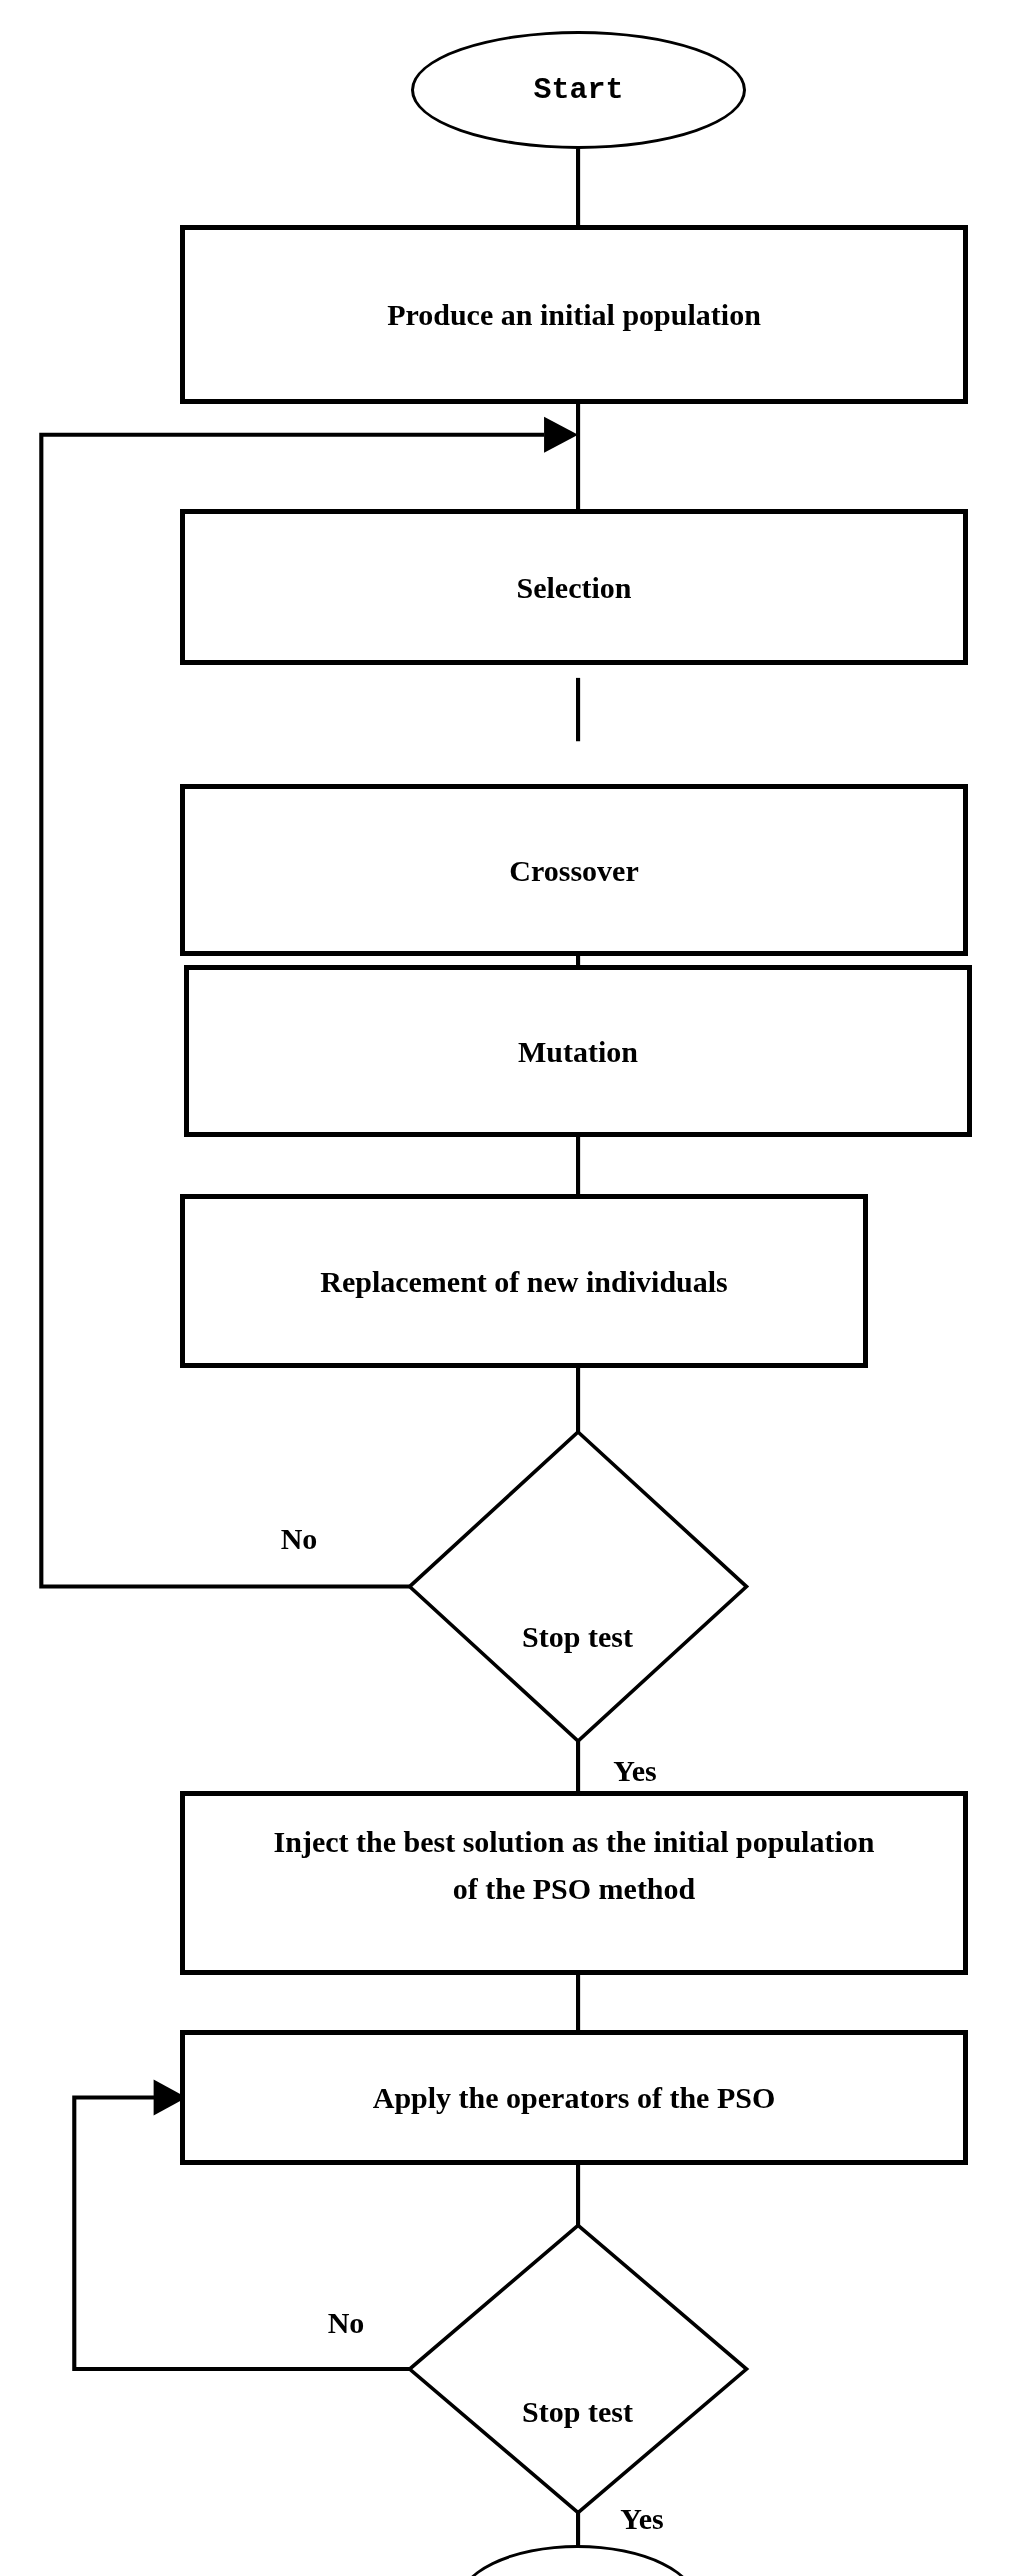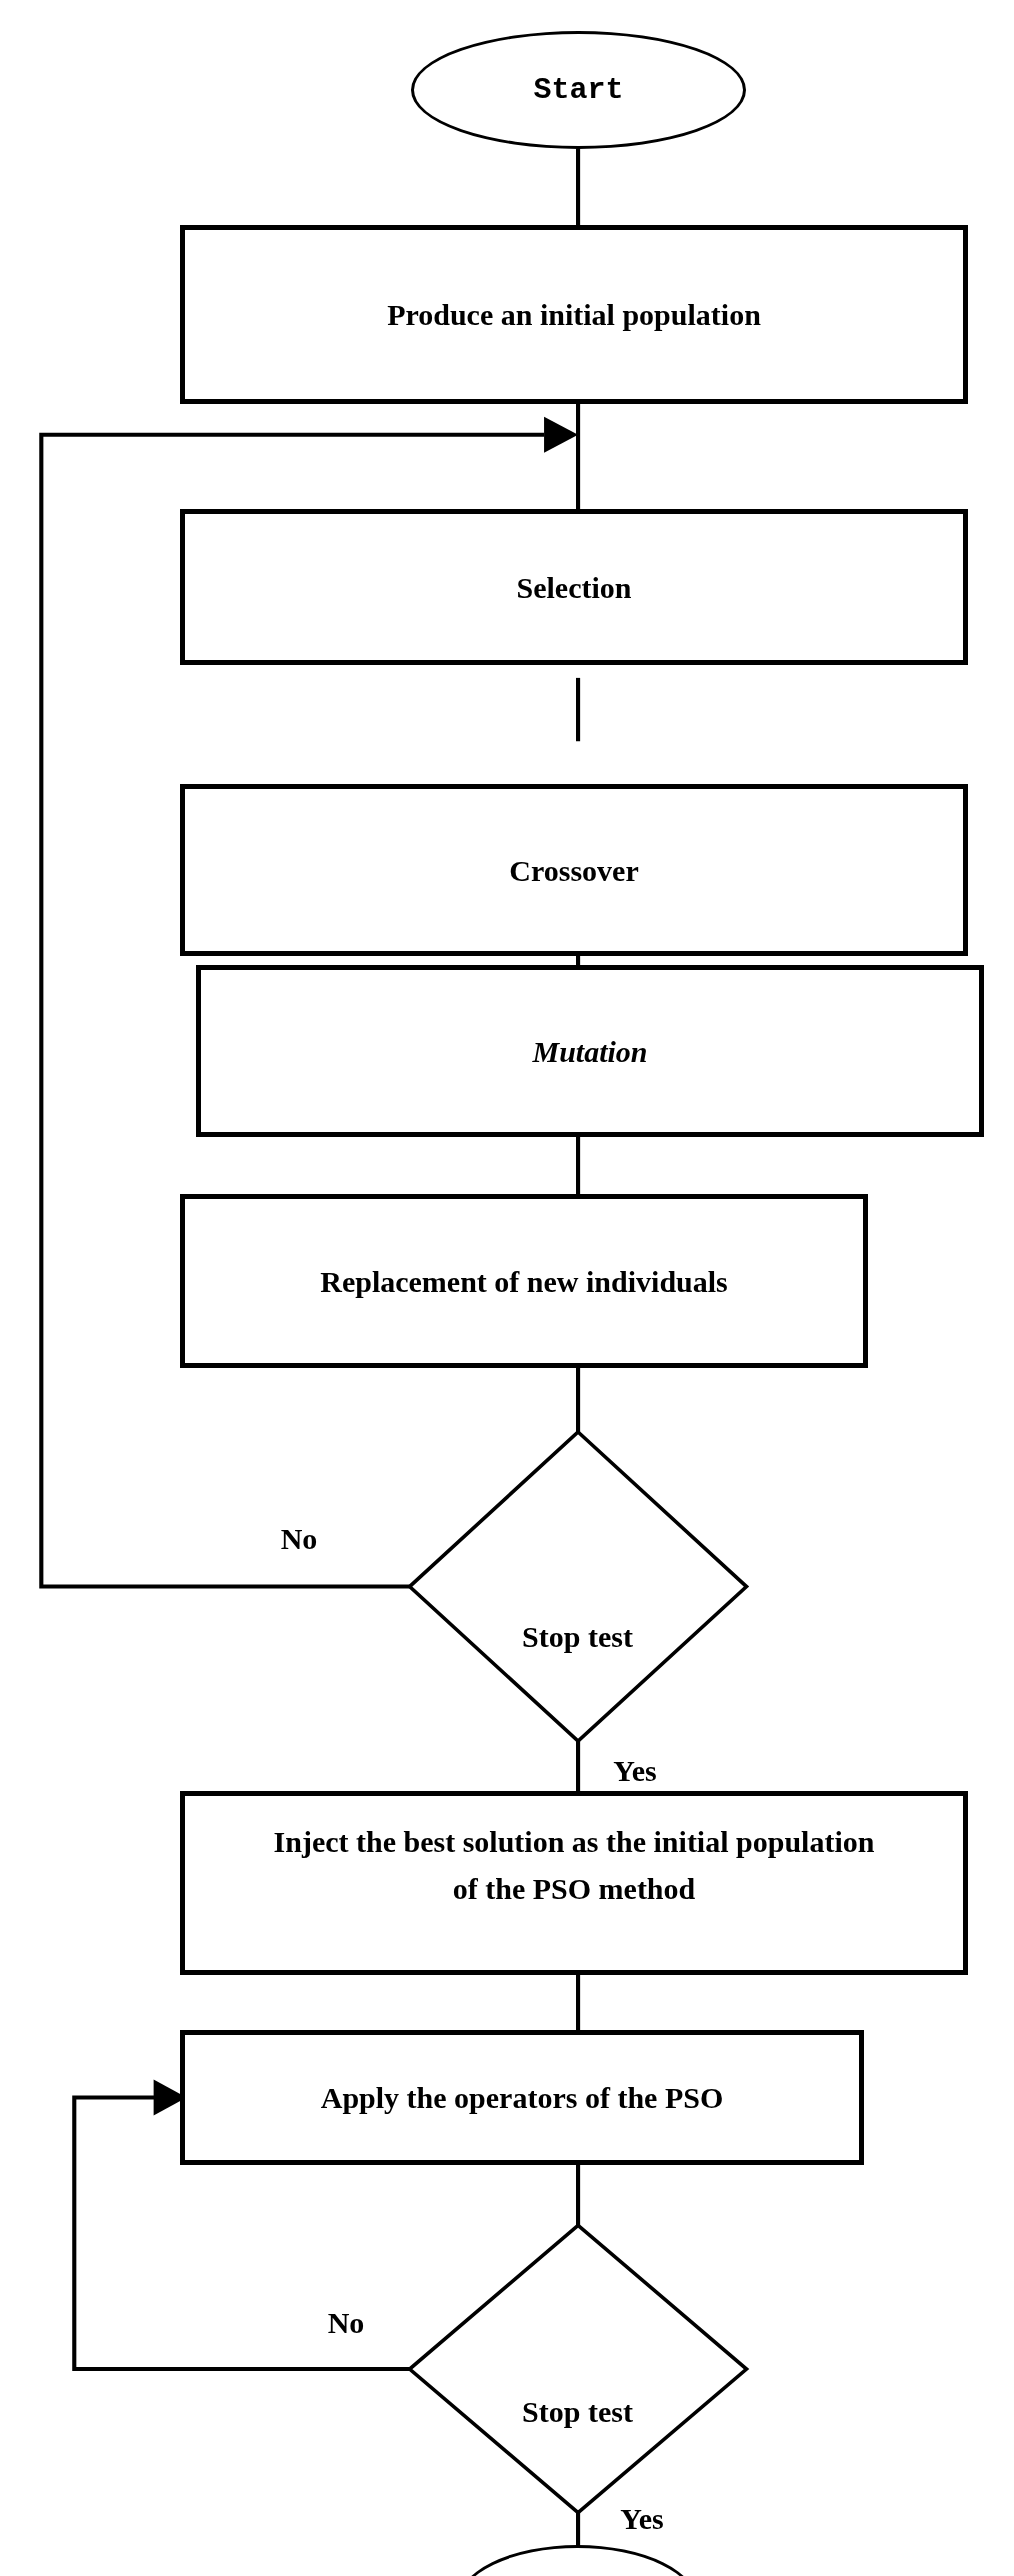--- a/index.html
+++ b/index.html
@@ -95,38 +95,38 @@
   </div>
 
   <div class="node rect" style="left:180px; top:509px; width:788px; height:156px;">
     <span>Selection</span>
   </div>
 
   <div class="node rect" style="left:180px; top:736px; width:788px; height:172px;margin-top:48px;">
     <span>Crossover</span>
   </div>
 
-  <div class="node rect" style="left:196px; top:965px; width:788px; height:172px;font-style:italic;">
+  <div class="node rect" style="left:184px; top:965px; width:788px; height:172px;">
     <span>Mutation</span>
   </div>
 
   <div class="node rect" style="left:180px; top:1194px; width:688px; height:174px;">
     <span>Replacement of new individuals</span>
   </div>
 
   <div class="dlabel" style="left:423px; top:1575px; width:309px; height:36px;">
     <span>Stop test</span>
   </div>
 
   <div class="node rect two-line" style="left:180px; top:1791px; width:788px; height:184px;">
     <span>Inject the best solution as the initial population</span>
     <span>of the PSO method</span>
   </div>
 
-  <div class="node rect" style="left:180px; top:2030px; width:684px; height:135px;">
+  <div class="node rect" style="left:180px; top:2030px; width:788px; height:135px;">
     <span>Apply the operators of the PSO</span>
   </div>
 
   <div class="dlabel" style="left:423px; top:2350px; width:309px; height:36px;">
     <span>Stop test</span>
   </div>
 
   <div class="node ellipse" style="left:456px; top:2545px; width:243px; height:120px;">
     
   </div>

